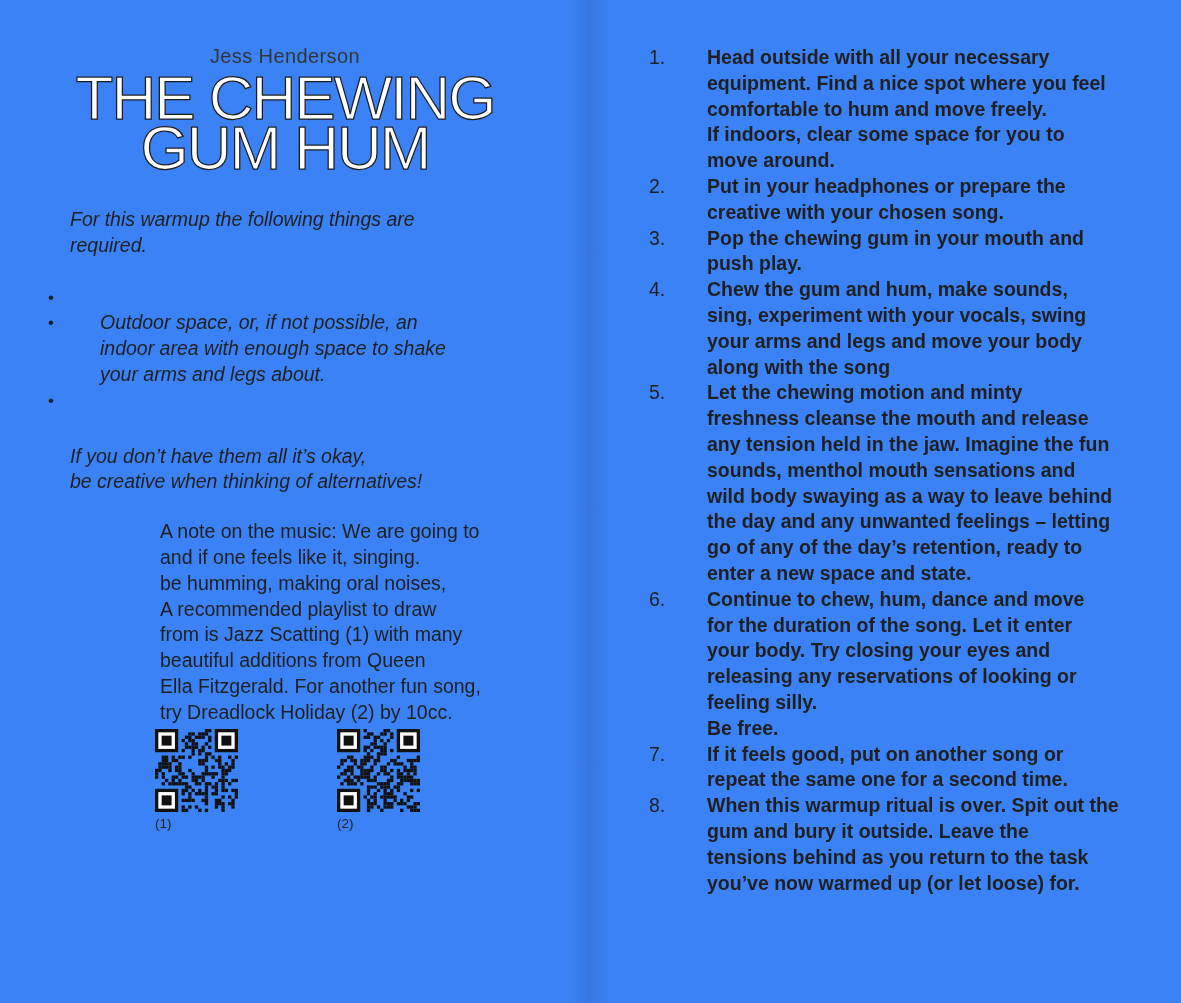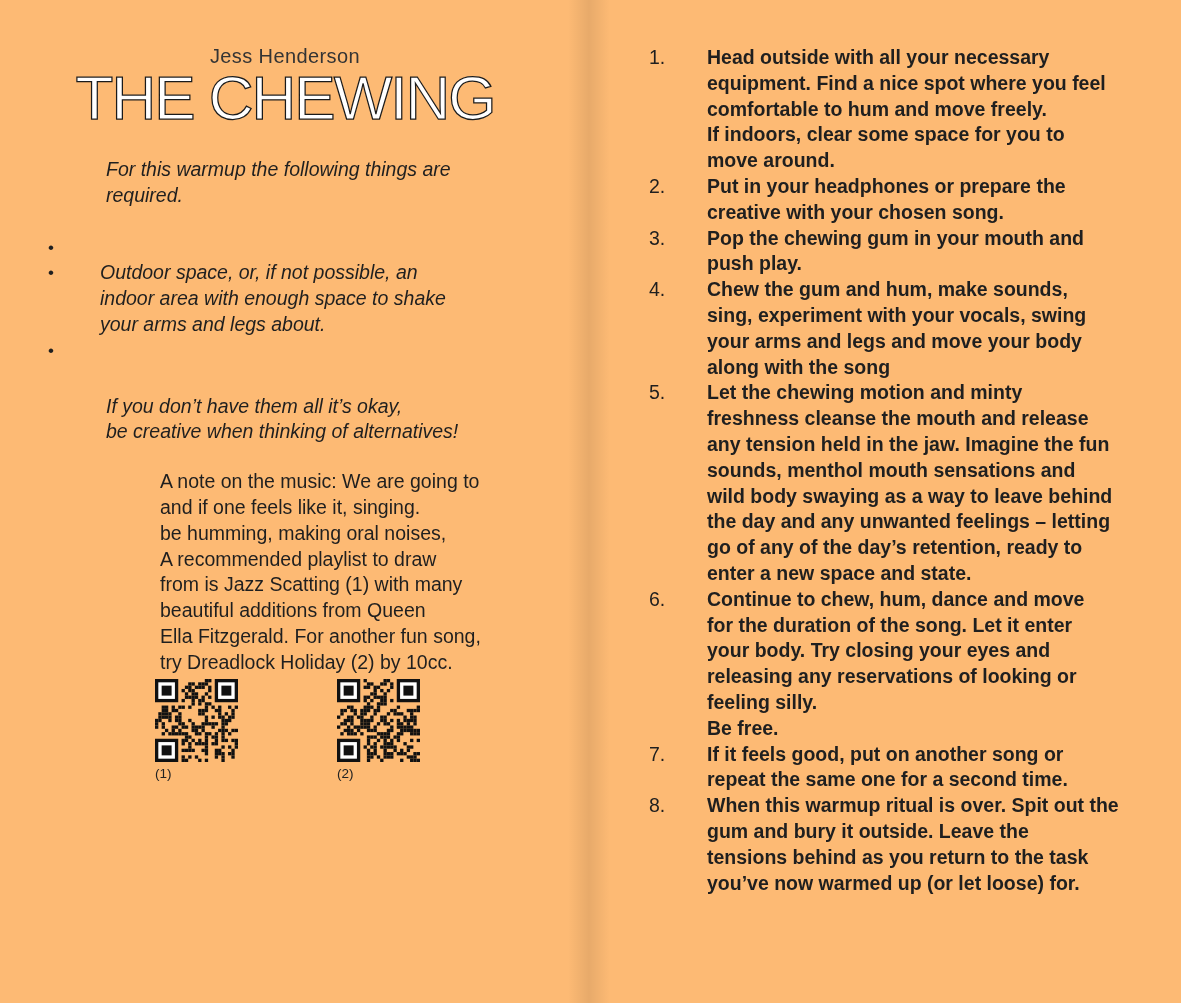--- a/index.html
+++ b/index.html
@@ -3,40 +3,40 @@
 <meta charset="utf-8">
 <title>The Chewing Gum Hum</title>
 <style>
   html,body{margin:0;padding:0;background:#ffffff;}
   body{
     width:1181px;height:1003px;overflow:hidden;
     font-family:"Liberation Sans",sans-serif;
     color:#1f1f1f;
     -webkit-font-smoothing:antialiased;
   }
-  .spread{position:relative;display:flex;width:1181px;height:1003px;background:#fdba74;}
+  .spread{position:relative;display:flex;width:1181px;height:1003px;background:#3b82f6;}
   .gutter-shadow{
     position:absolute;left:568px;top:0;width:42px;height:100%;
     background:linear-gradient(90deg,rgba(0,0,0,0) 0%,rgba(0,0,0,0.085) 50%,rgba(0,0,0,0) 100%);
     pointer-events:none;
   }
   
   .page-left{width:590px;box-sizing:border-box;padding:44px 0 0 70px;flex:0 0 auto;}
   .left-content{width:430px;}
   .author{
     text-align:center;font-size:20px;line-height:24px;color:#343434;letter-spacing:0.4px;
   }
   .doc-title{
     margin-top:5px;text-align:center;
     font-size:62px;line-height:50px;letter-spacing:-2px;font-weight:400;
     color:#1b1b1b;
     -webkit-text-fill-color:#ffffff;
     -webkit-text-stroke:1.25px #1b1b1b;
   }
-  .body-txt{font-size:19.5px;line-height:25.8px;margin-left:36px;}
+  .body-txt{font-size:19.5px;line-height:25.8px;}
   .intro{font-style:italic;margin-top:34px;white-space:pre-line;}
   ul.requirements{list-style:none;margin:26px 0 0 -22px;padding:0;}
   ul.requirements li{display:flex;font-style:italic;}
   .bullet{flex:0 0 52px;font-style:normal;font-size:17px;line-height:25.8px;}
   .req-text{white-space:pre-line;}
   .closing{font-style:italic;margin-top:30px;white-space:pre-line;}
   .music-note{margin:24px 0 0 90px;}
   .note-line{white-space:nowrap;}
   .note-line .it{}
   .qr-row{display:flex;margin:3px 0 0 85px;}
@@ -55,20 +55,21 @@
 </head>
 <body>
 
 <div class="spread">
 
   <div class="page-left">
     <div class="left-content">
       <div class="author">Jess Henderson</div>
       <div class="doc-title">
         <div>THE CHEWING</div>
+        <div>GUM HUM</div>
       </div>
       <div class="intro body-txt">For this warmup the following things are
 required.</div>
       <ul class="requirements body-txt">
           <li>
             <span class="bullet">•</span>
           </li>
           <li>
             <span class="bullet">•</span>
             <span class="req-text">Outdoor space, or, if not possible, an

